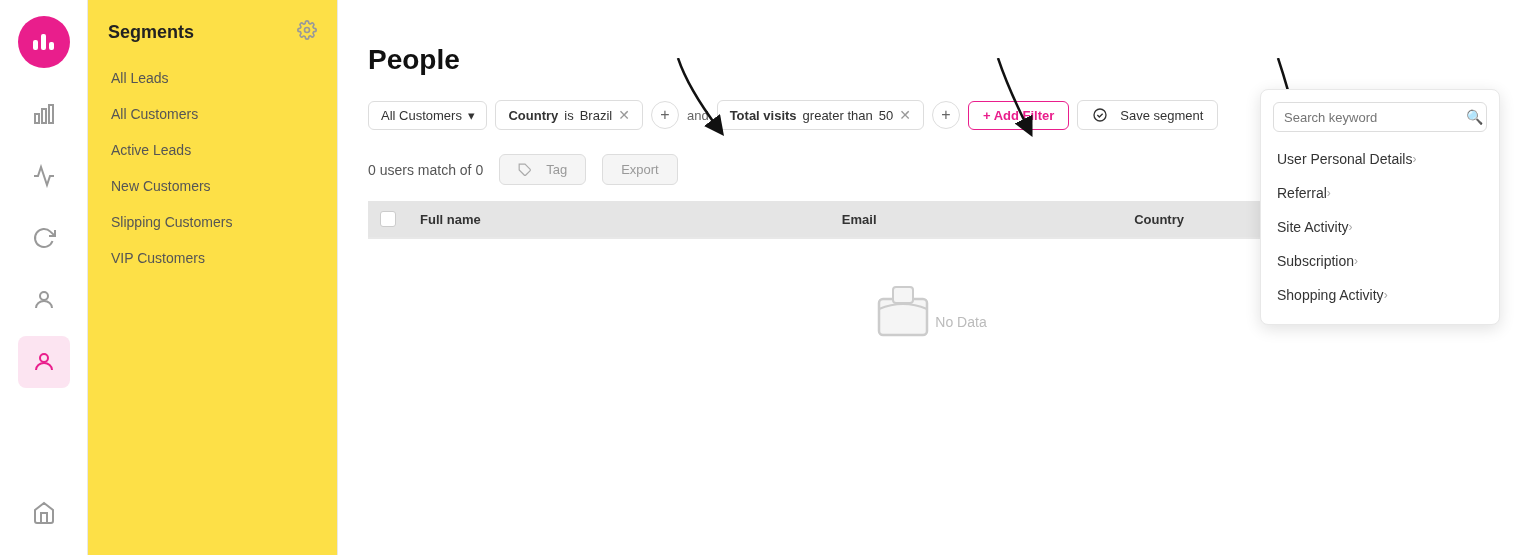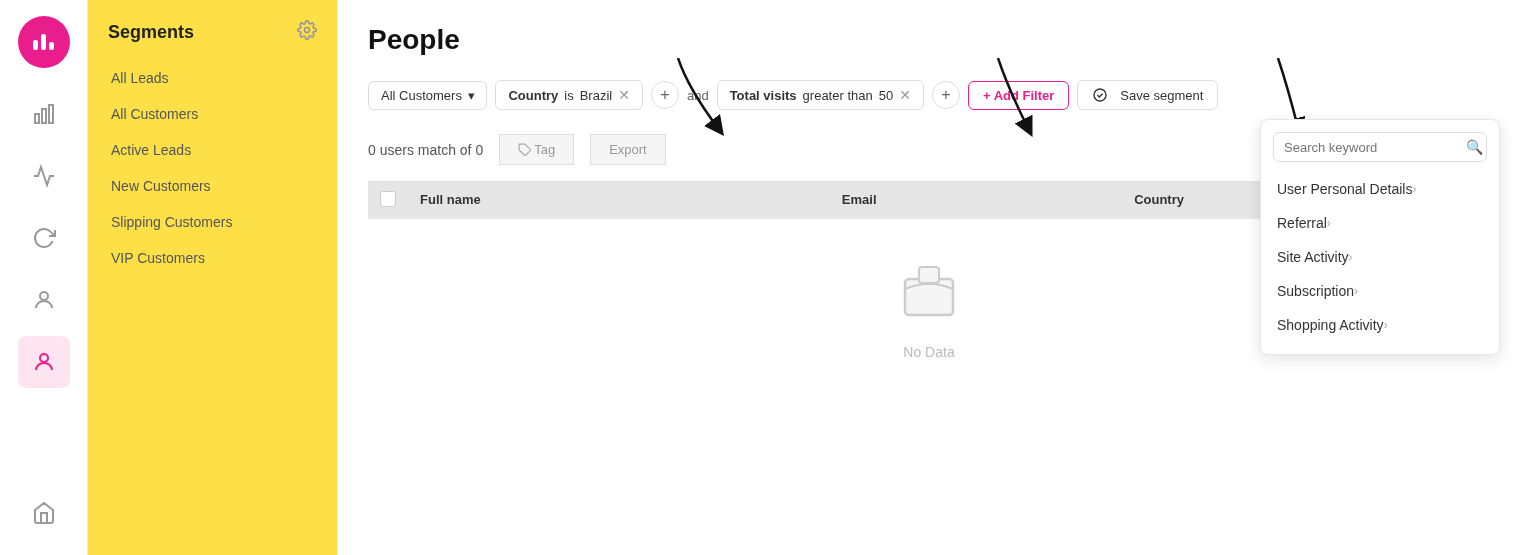--- a/index.html
+++ b/index.html
@@ -77,21 +77,21 @@
       padding: 10px 20px;
       font-size: 14px;
       color: #555;
       cursor: pointer;
       border-left: 3px solid transparent;
     }
 
     
     .main-content {
       flex: 1;
-      padding: 24px 30px 20px;
+      padding: 44px 30px 20px;
       position: relative;
       background: #fff;
     }
     .page-title {
       font-size: 28px;
       font-weight: 700;
       color: #111;
       margin-bottom: 24px;
     }
 
@@ -179,28 +179,28 @@
     .match-bar {
       display: flex;
       align-items: center;
       gap: 16px;
       margin-bottom: 16px;
     }
     .match-text { font-size: 14px; color: #555; }
     .tag-btn, .export-btn {
       padding: 7px 18px;
       border: 1px solid #ddd;
-      border-radius: 0;
+      border-radius: 6px;
       background: #f5f5f5;
       font-size: 13px;
       color: #999;
       cursor: pointer;
       display: flex;
       align-items: center;
-      gap: 2px;
+      gap: 14px;
     }
 
     
     .data-table { width: 100%; border-collapse: collapse; }
     .data-table th {
       text-align: left;
       padding: 10px 12px;
       font-size: 13px;
       font-weight: 600;
       color: #333;
@@ -211,33 +211,32 @@
     .th-checkbox {
       width: 16px; height: 16px;
       border: 1.5px solid #ccc;
       border-radius: 3px;
       background: #fff;
     }
 
     
     .no-data-area {
       display: flex;
-      flex-direction: column;
       align-items: center;
       justify-content: center;
       padding: 40px 0;
       color: #bbb;
     }
     .no-data-icon { font-size: 56px; margin-bottom: 8px; }
     .no-data-text { font-size: 14px; }
 
     
     .dropdown-overlay {
       position: absolute;
-      top: 119px;
+      top: 89px;
       right: 20px;
       width: 240px;
       background: #fff;
       border: 1px solid #e8e8e8;
       border-radius: 8px;
       box-shadow: 0 4px 16px rgba(0,0,0,0.12);
       z-index: 100;
       padding: 12px 0;
     }
     .search-box {

